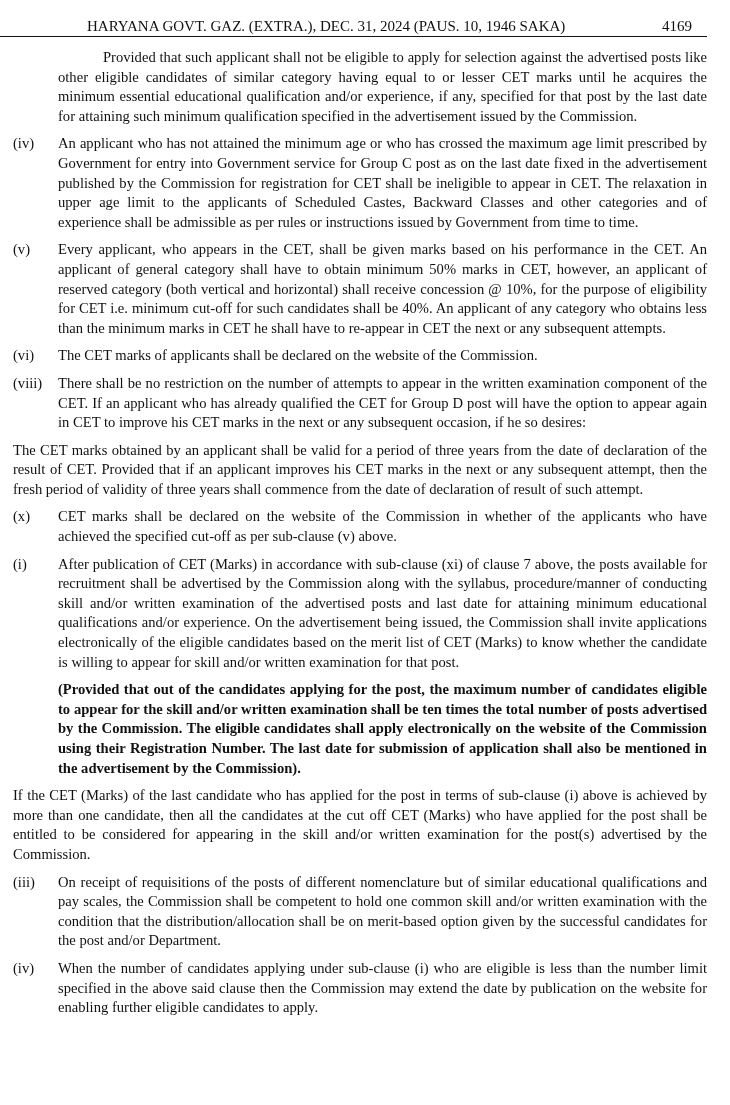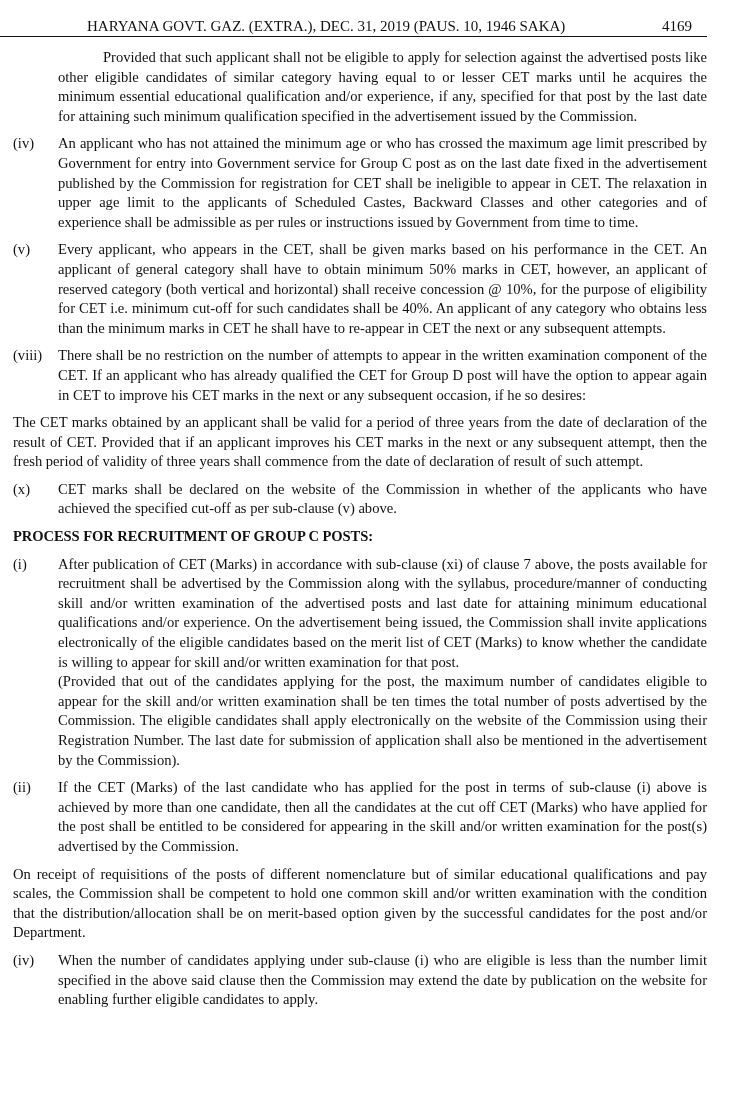--- a/index.html
+++ b/index.html
@@ -65,84 +65,89 @@
     }
     .clause-num {
       flex: 0 0 45px;
       width: 45px;
     }
     .clause-text {
       flex: 1 1 auto;
       text-align: justify;
     }
     .clause-sub {
+      margin-top: 8px;
       text-align: justify;
+      font-weight: bold;
     }
     .section-heading {
       font-weight: bold;
       margin: 0 0 8px 0;
       letter-spacing: -0.1px;
     }
   </style>
 </head>
 <body>
 
 <div class="page">
 
   <div class="header">
-    <span class="header-title">HARYANA GOVT. GAZ. (EXTRA.), DEC. 31, 2019 (PAUS. 10, 1946 SAKA)</span>
+    <span class="header-title">HARYANA GOVT. GAZ. (EXTRA.), DEC. 31, 2024 (PAUS. 10, 1946 SAKA)</span>
     <span class="header-page">4169</span>
   </div>
 
   <div class="content">
 
     <p class="para proviso">Provided that such applicant shall not be eligible to apply for selection against the advertised posts like other eligible candidates of similar category having equal to or lesser CET marks until he acquires the minimum essential educational qualification and/or experience, if any, specified for that post by the last date for attaining such minimum qualification specified in the advertisement issued by the Commission.</p>
 
     <div class="clause">
       <span class="clause-num">(iv)</span>
       <span class="clause-text">An applicant who has not attained the minimum age or who has crossed the maximum age limit prescribed by Government for entry into Government service for Group C post as on the last date fixed in the advertisement published by the Commission for registration for CET shall be ineligible to appear in CET. The relaxation in upper age limit to the applicants of Scheduled Castes, Backward Classes and other categories and of experience shall be admissible as per rules or instructions issued by Government from time to time.</span>
     </div>
 
     <div class="clause">
       <span class="clause-num">(v)</span>
       <span class="clause-text">Every applicant, who appears in the CET, shall be given marks based on his performance in the CET. An applicant of general category shall have to obtain minimum 50% marks in CET, however, an applicant of reserved category (both vertical and horizontal) shall receive concession @ 10%, for the purpose of eligibility for CET i.e. minimum cut-off for such candidates shall be 40%. An applicant of any category who obtains less than the minimum marks in CET he shall have to re-appear in CET the next or any subsequent attempts.</span>
     </div>
 
+    <div class="clause">
+      <span class="clause-num">(vi)</span>
+      <span class="clause-text">The CET marks of applicants shall be declared on the website of the Commission.</span>
+    </div>
 
 
     <div class="clause">
       <span class="clause-num">(viii)</span>
       <span class="clause-text">There shall be no restriction on the number of attempts to appear in the written examination component of the CET. If an applicant who has already qualified the CET for Group D post will have the option to appear again in CET to improve his CET marks in the next or any subsequent occasion, if he so desires:</span>
     </div>
 
     <div class="clause">
       <span class="clause-text">The CET marks obtained by an applicant shall be valid for a period of three years from the date of declaration of the result of CET. Provided that if an applicant improves his CET marks in the next or any subsequent attempt, then the fresh period of validity of three years shall commence from the date of declaration of result of such attempt.</span>
     </div>
 
     <div class="clause">
       <span class="clause-num">(x)</span>
       <span class="clause-text">CET marks shall be declared on the website of the Commission in whether of the applicants who have achieved the specified cut-off as per sub-clause (v) above.</span>
     </div>
 
-    <p class="section-heading">PROCESS FOR RECRUITMENT OF GROUP C POSTS:</p>
 
     <div class="clause">
       <span class="clause-num">(i)</span>
       <div class="clause-text">
         <div>After publication of CET (Marks) in accordance with sub-clause (xi) of clause 7 above, the posts available for recruitment shall be advertised by the Commission along with the syllabus, procedure/manner of conducting skill and/or written examination of the advertised posts and last date for attaining minimum educational qualifications and/or experience. On the advertisement being issued, the Commission shall invite applications electronically of the eligible candidates based on the merit list of CET (Marks) to know whether the candidate is willing to appear for skill and/or written examination for that post.</div>
         <div class="clause-sub">(Provided that out of the candidates applying for the post, the maximum number of candidates eligible to appear for the skill and/or written examination shall be ten times the total number of posts advertised by the Commission. The eligible candidates shall apply electronically on the website of the Commission using their Registration Number. The last date for submission of application shall also be mentioned in the advertisement by the Commission).</div>
       </div>
     </div>
 
     <div class="clause">
-      <span class="clause-num">(ii)</span>
       <span class="clause-text">If the CET (Marks) of the last candidate who has applied for the post in terms of sub-clause (i) above is achieved by more than one candidate, then all the candidates at the cut off CET (Marks) who have applied for the post shall be entitled to be considered for appearing in the skill and/or written examination for the post(s) advertised by the Commission.</span>
     </div>
 
     <div class="clause">
+      <span class="clause-num">(iii)</span>
       <span class="clause-text">On receipt of requisitions of the posts of different nomenclature but of similar educational qualifications and pay scales, the Commission shall be competent to hold one common skill and/or written examination with the condition that the distribution/allocation shall be on merit-based option given by the successful candidates for the post and/or Department.</span>
     </div>
 
     <div class="clause">
       <span class="clause-num">(iv)</span>
       <span class="clause-text">When the number of candidates applying under sub-clause (i) who are eligible is less than the number limit specified in the above said clause then the Commission may extend the date by publication on the website for enabling further eligible candidates to apply.</span>
     </div>
 
   </div>
 </div>

